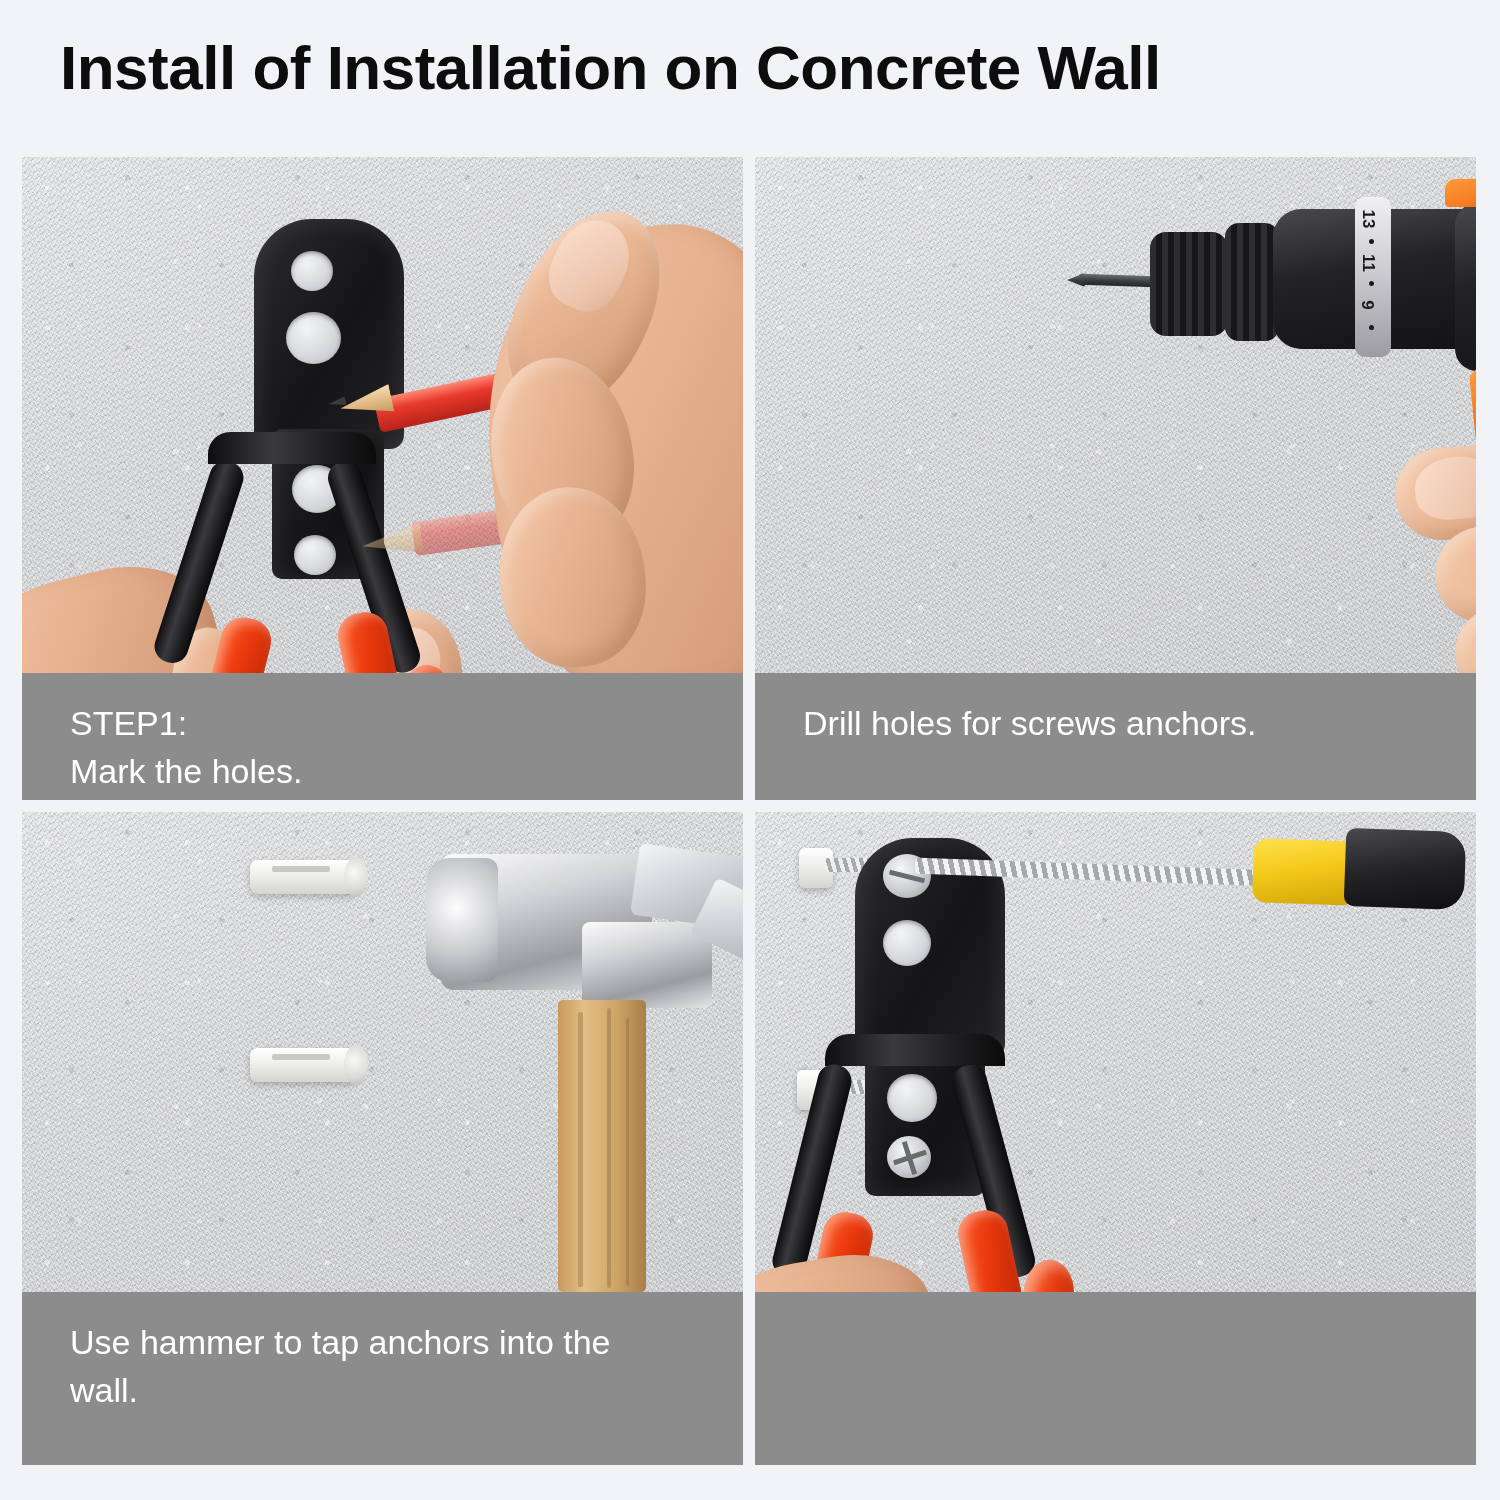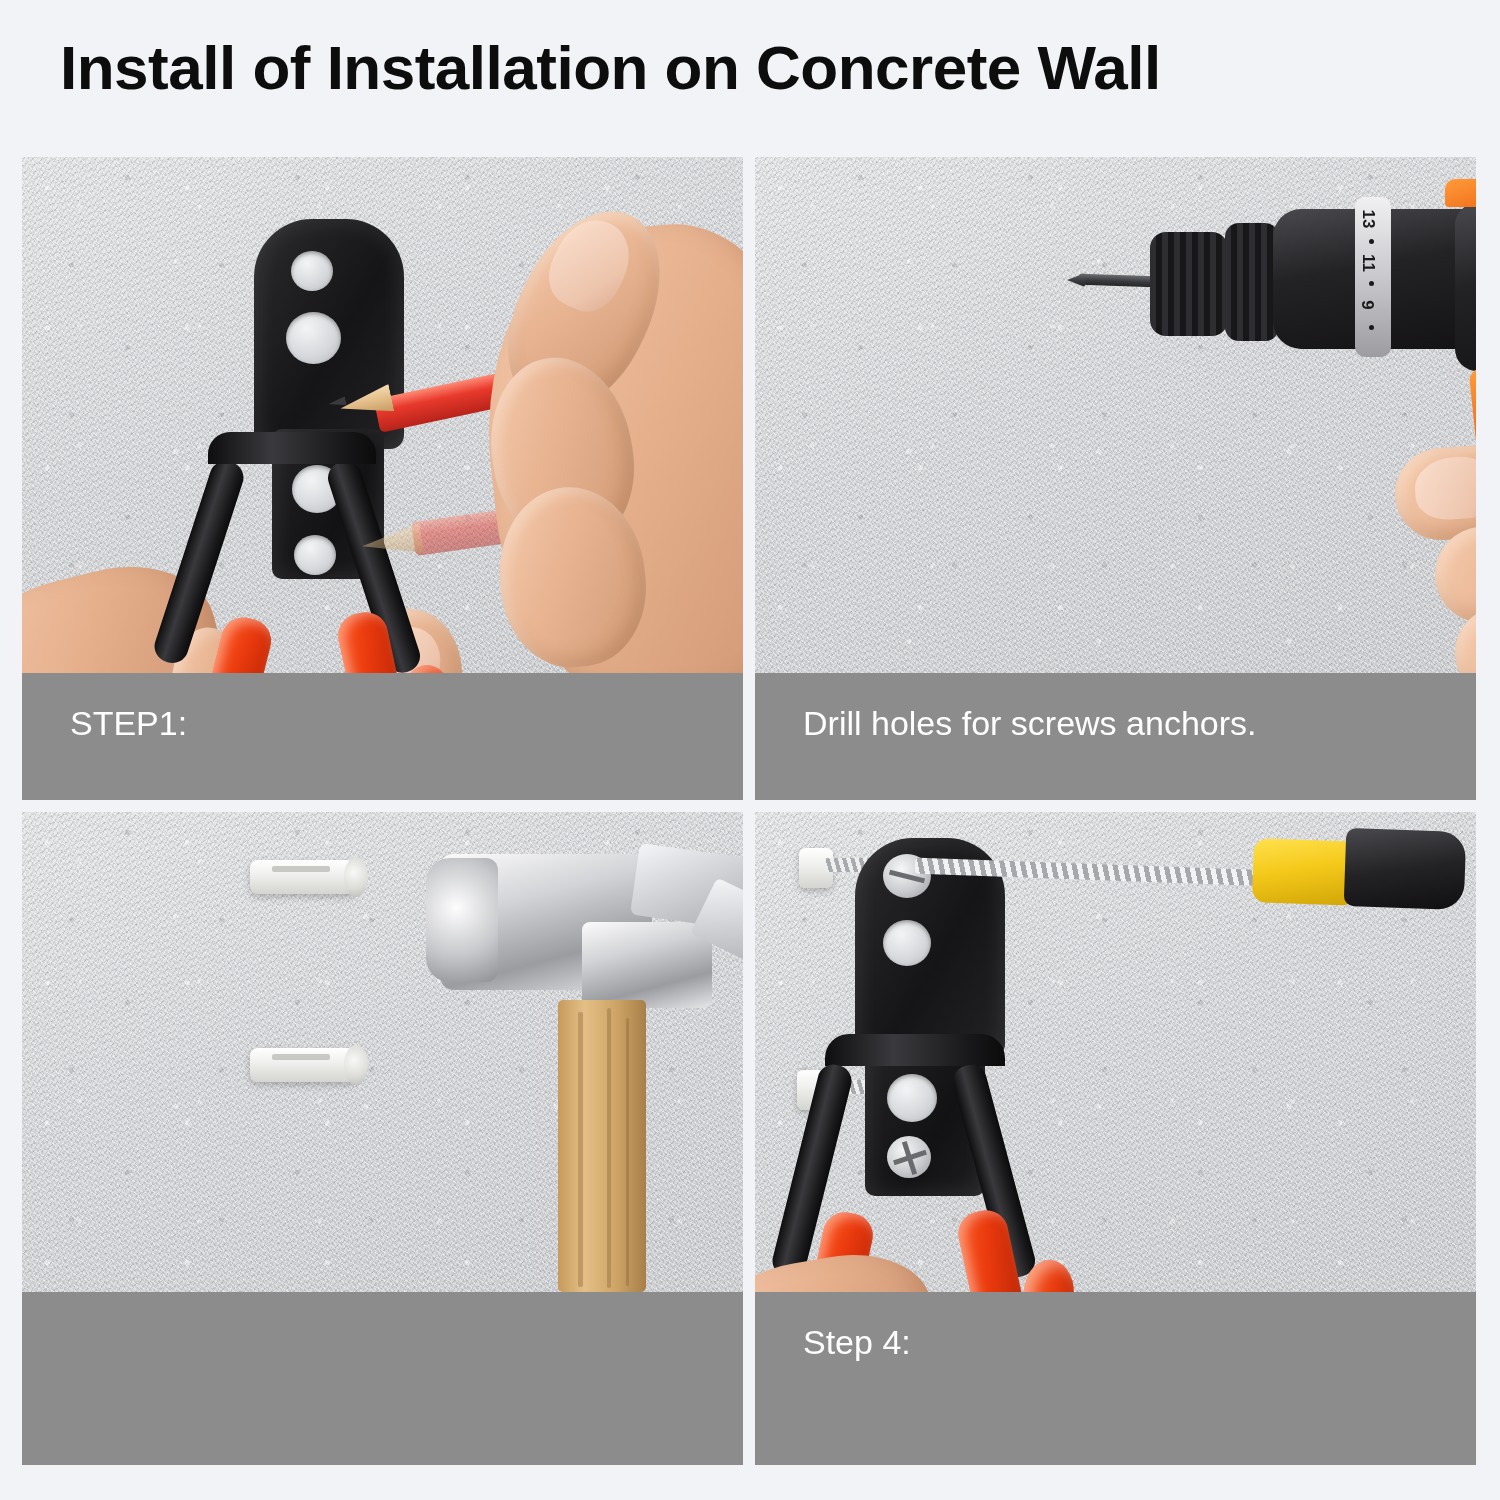--- a/index.html
+++ b/index.html
@@ -294,20 +294,21 @@
 
         <div class="palm" style="left:470px;top:70px;width:330px;height:480px;transform:rotate(-6deg);border-radius:46% 40% 38% 44%;"></div>
         <div class="finger" style="left:498px;top:48px;width:130px;height:210px;transform:rotate(26deg);"></div>
         <div class="nail" style="left:532px;top:62px;width:72px;height:92px;transform:rotate(26deg);"></div>
         <div class="finger" style="left:470px;top:200px;width:140px;height:190px;transform:rotate(-10deg);"></div>
         <div class="finger" style="left:478px;top:330px;width:145px;height:180px;transform:rotate(-6deg);"></div>
       </div>
     </div>
     <div class="caption">
       <div class="cap-step">STEP1:</div>
+      <div class="cap-text">Mark the holes.</div>
     </div>
   </div>
 
   <div class="panel r1">
     <div class="photo">
       <div class="wall"></div>
       <div class="art">
 
         <div class="drill-bit" style="left:324px;top:118px;width:78px;height:11px;transform:rotate(2deg);"></div>
         <div class="drill-bit" style="left:312px;top:116px;width:18px;height:14px;clip-path:polygon(0 50%,100% 0,100% 100%);"></div>
@@ -362,20 +363,21 @@
         <div class="ham-claw" style="left:612px;top:46px;width:220px;height:72px;border-radius:10px 60px 40px 10px;transform:rotate(8deg);"></div>
         <div class="ham-claw" style="left:672px;top:104px;width:190px;height:62px;border-radius:10px 40px 70px 10px;transform:rotate(26deg);"></div>
 
         <div class="ham-handle" style="left:536px;top:188px;width:88px;height:292px;"></div>
         <div class="ham-grain" style="left:556px;top:200px;width:5px;height:275px;"></div>
         <div class="ham-grain" style="left:585px;top:196px;width:4px;height:280px;"></div>
         <div class="ham-grain" style="left:604px;top:206px;width:3px;height:268px;"></div>
       </div>
     </div>
     <div class="caption">
+      <div class="cap-text">Use hammer to tap anchors into the wall.</div>
     </div>
   </div>
 
   <div class="panel r2">
     <div class="photo">
       <div class="wall"></div>
       <div class="art">
 
         <div class="anchor" style="left:44px;top:36px;width:34px;height:40px;border-radius:6px;"></div>
         <div class="screw" style="left:70px;top:46px;width:96px;height:14px;background:repeating-linear-gradient(74deg,#eceef0 0 4px,#a8aaae 4px 8px);"></div>
@@ -403,17 +405,16 @@
         <div class="tip-el" style="left:268px;top:448px;width:50px;height:120px;transform:rotate(2deg);"></div>
 
         <div class="palm" style="left:-50px;top:448px;width:230px;height:150px;transform:rotate(-10deg);"></div>
 
         <div class="sd-shaft" style="left:160px;top:52px;width:360px;height:16px;background:repeating-linear-gradient(76deg,#f0f2f4 0 5px,#a6a8ac 5px 10px);transform:rotate(2deg);"></div>
         <div class="sd-handle-y" style="left:498px;top:28px;width:104px;height:64px;transform:rotate(2deg);"></div>
         <div class="sd-handle-b" style="left:590px;top:18px;width:120px;height:78px;transform:rotate(2deg);"></div>
       </div>
     </div>
     <div class="caption">
-      <div class="cap-step">Step 4:</div>
     </div>
   </div>
 
 </div>
 
 </body></html>

